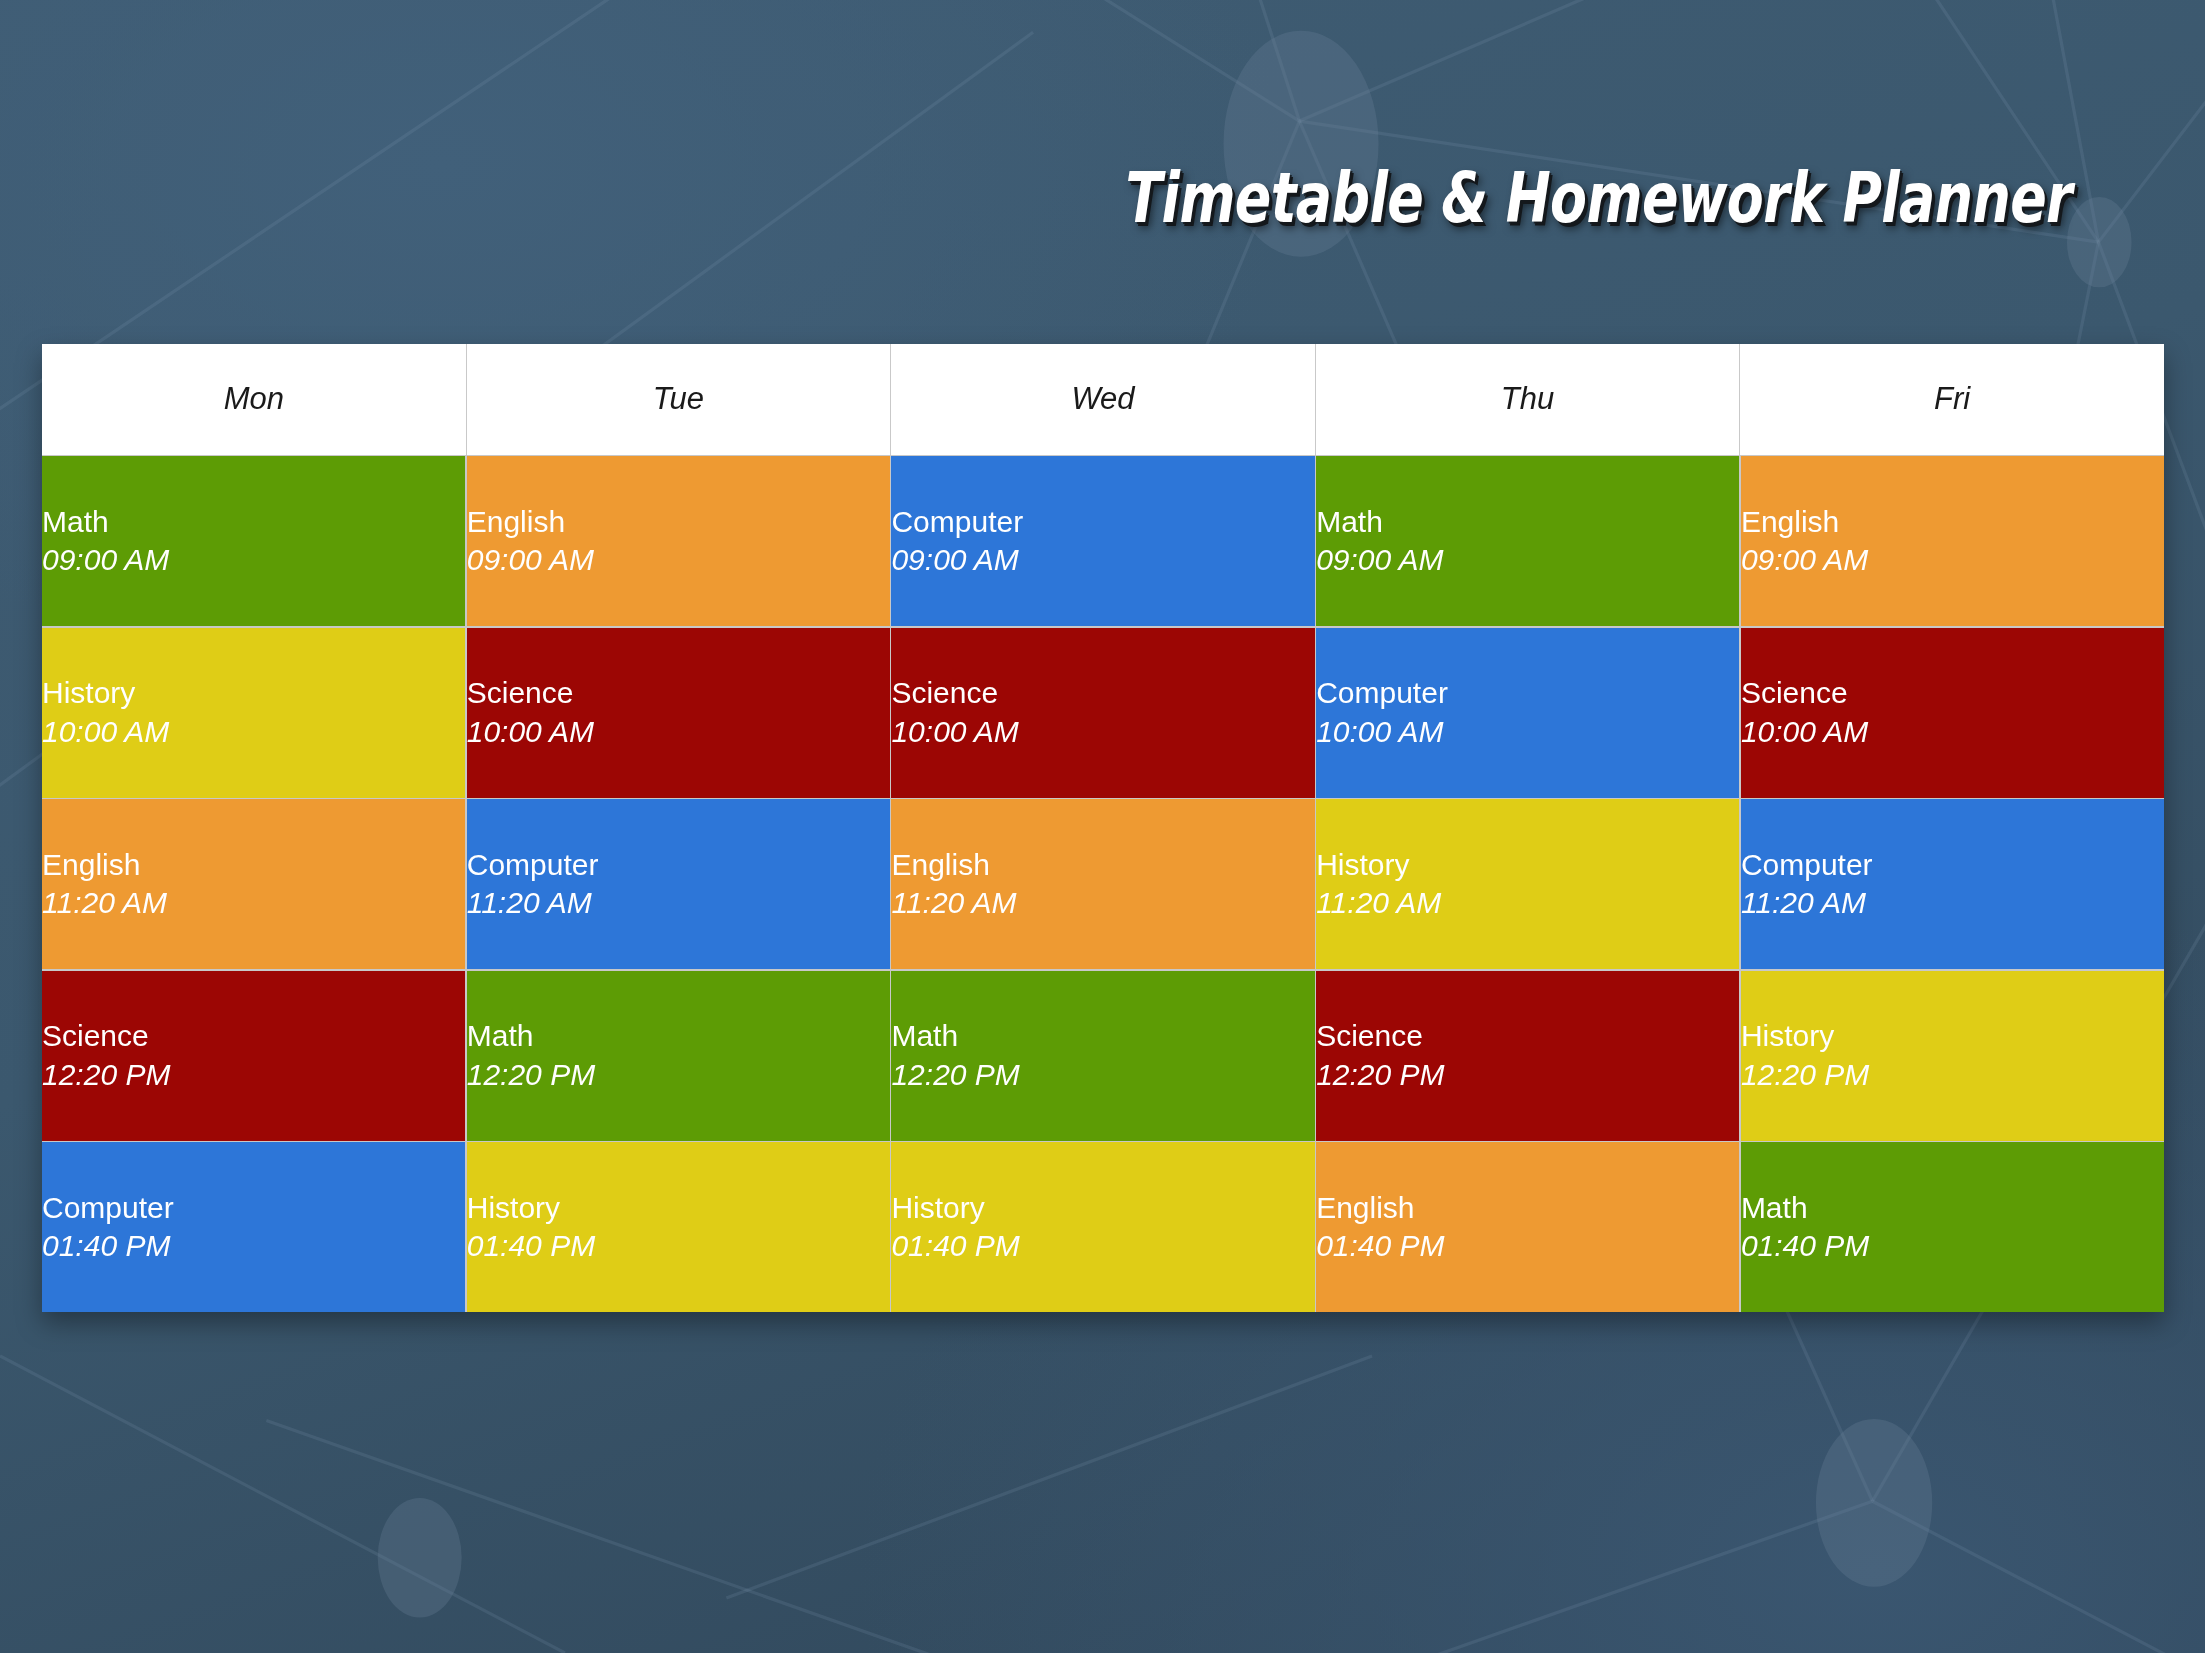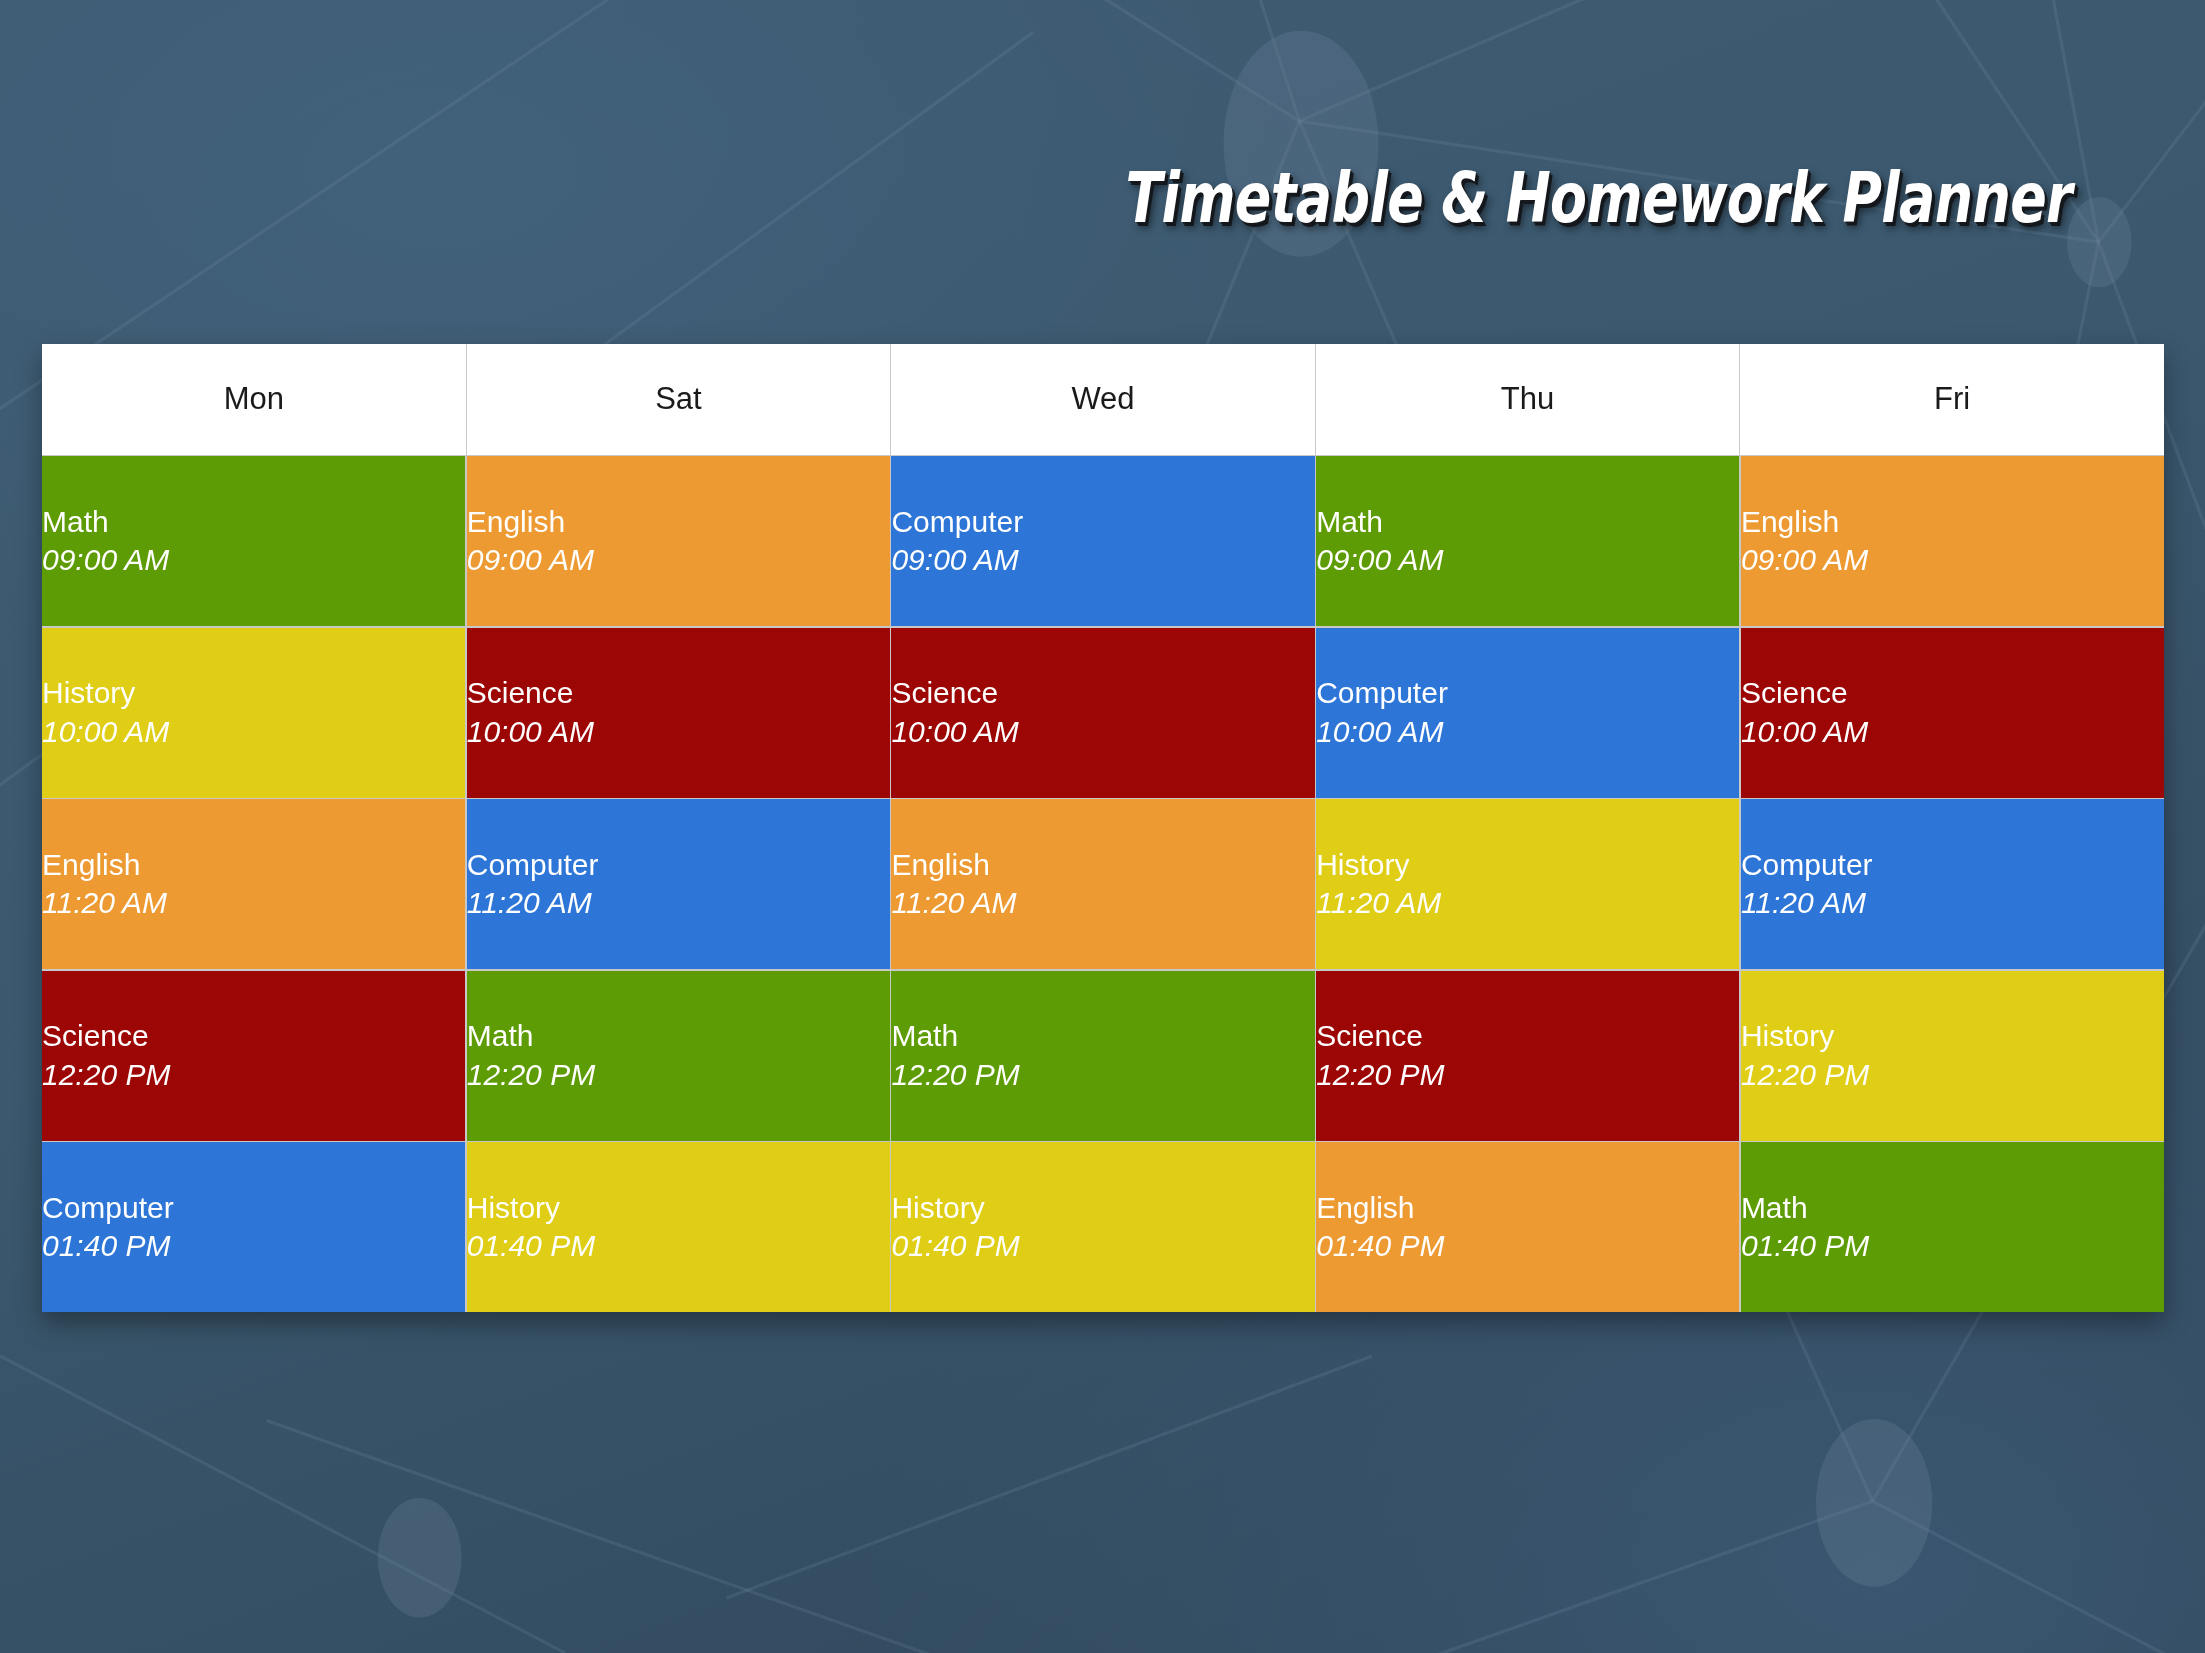--- a/index.html
+++ b/index.html
@@ -80,20 +80,21 @@
   .tt-head-cell {
     flex: 1 1 0;
     background: #ffffff;
     display: flex;
     align-items: center;
     justify-content: center;
     font-size: 31px;
     color: #1a1a1a;
     font-family: "Liberation Sans", sans-serif;
     border-right: 1.6px solid #c9c9c9;
+    font-style: italic;
   }
   .tt-head-cell:last-child { border-right: none; }
 
   .tt-cell {
     flex: 1 1 0;
     display: flex;
     flex-direction: column;
     align-items: flex-start;
     justify-content: center;
     color: #ffffff;
@@ -141,21 +142,21 @@
   </svg>
 </div>
 
 <div id="title-wrap">
   <h1 id="page-title">Timetable &amp; Homework Planner</h1>
 </div>
 
 <div id="timetable">
   <div class="tt-row head">
     <div class="tt-head-cell">Mon</div>
-    <div class="tt-head-cell">Sat</div>
+    <div class="tt-head-cell">Tue</div>
     <div class="tt-head-cell">Wed</div>
     <div class="tt-head-cell">Thu</div>
     <div class="tt-head-cell">Fri</div>
   </div>
 
   <div class="tt-row slot">
     <div class="tt-cell" style="background-color: rgb(93, 156, 5);">
       <span class="tt-subject">Math</span>
       <span class="tt-time">09:00 AM</span>
     </div>

